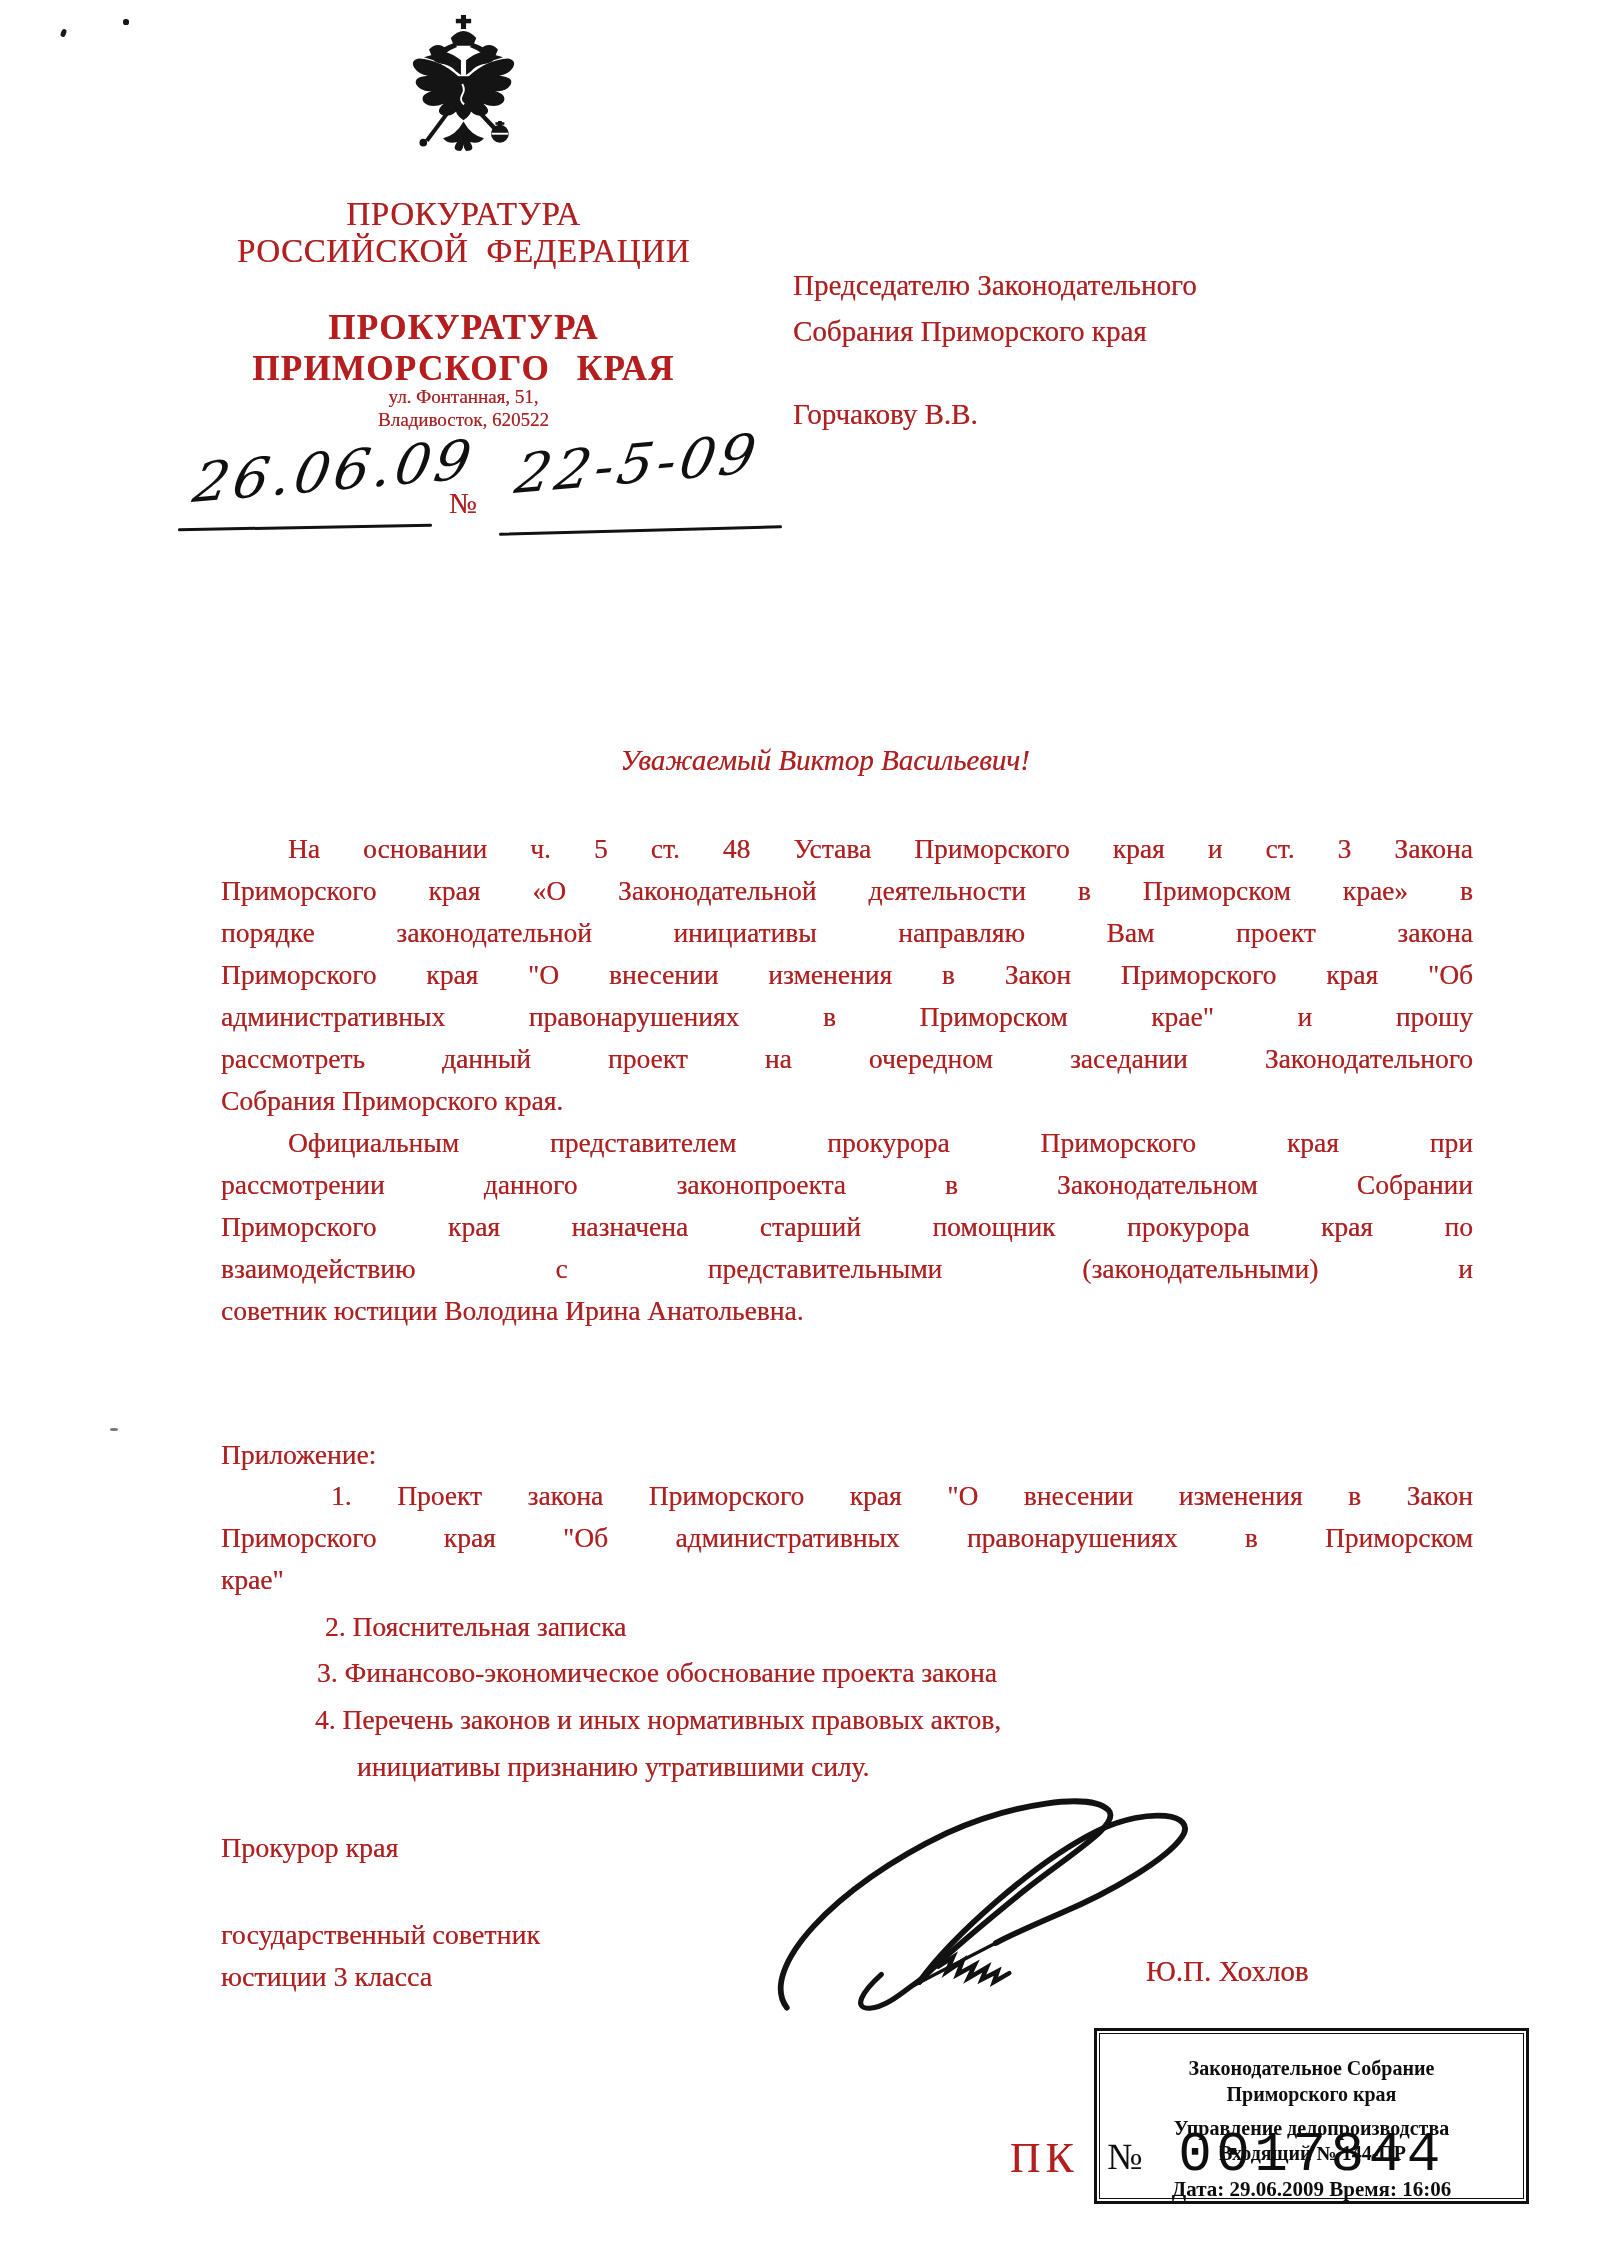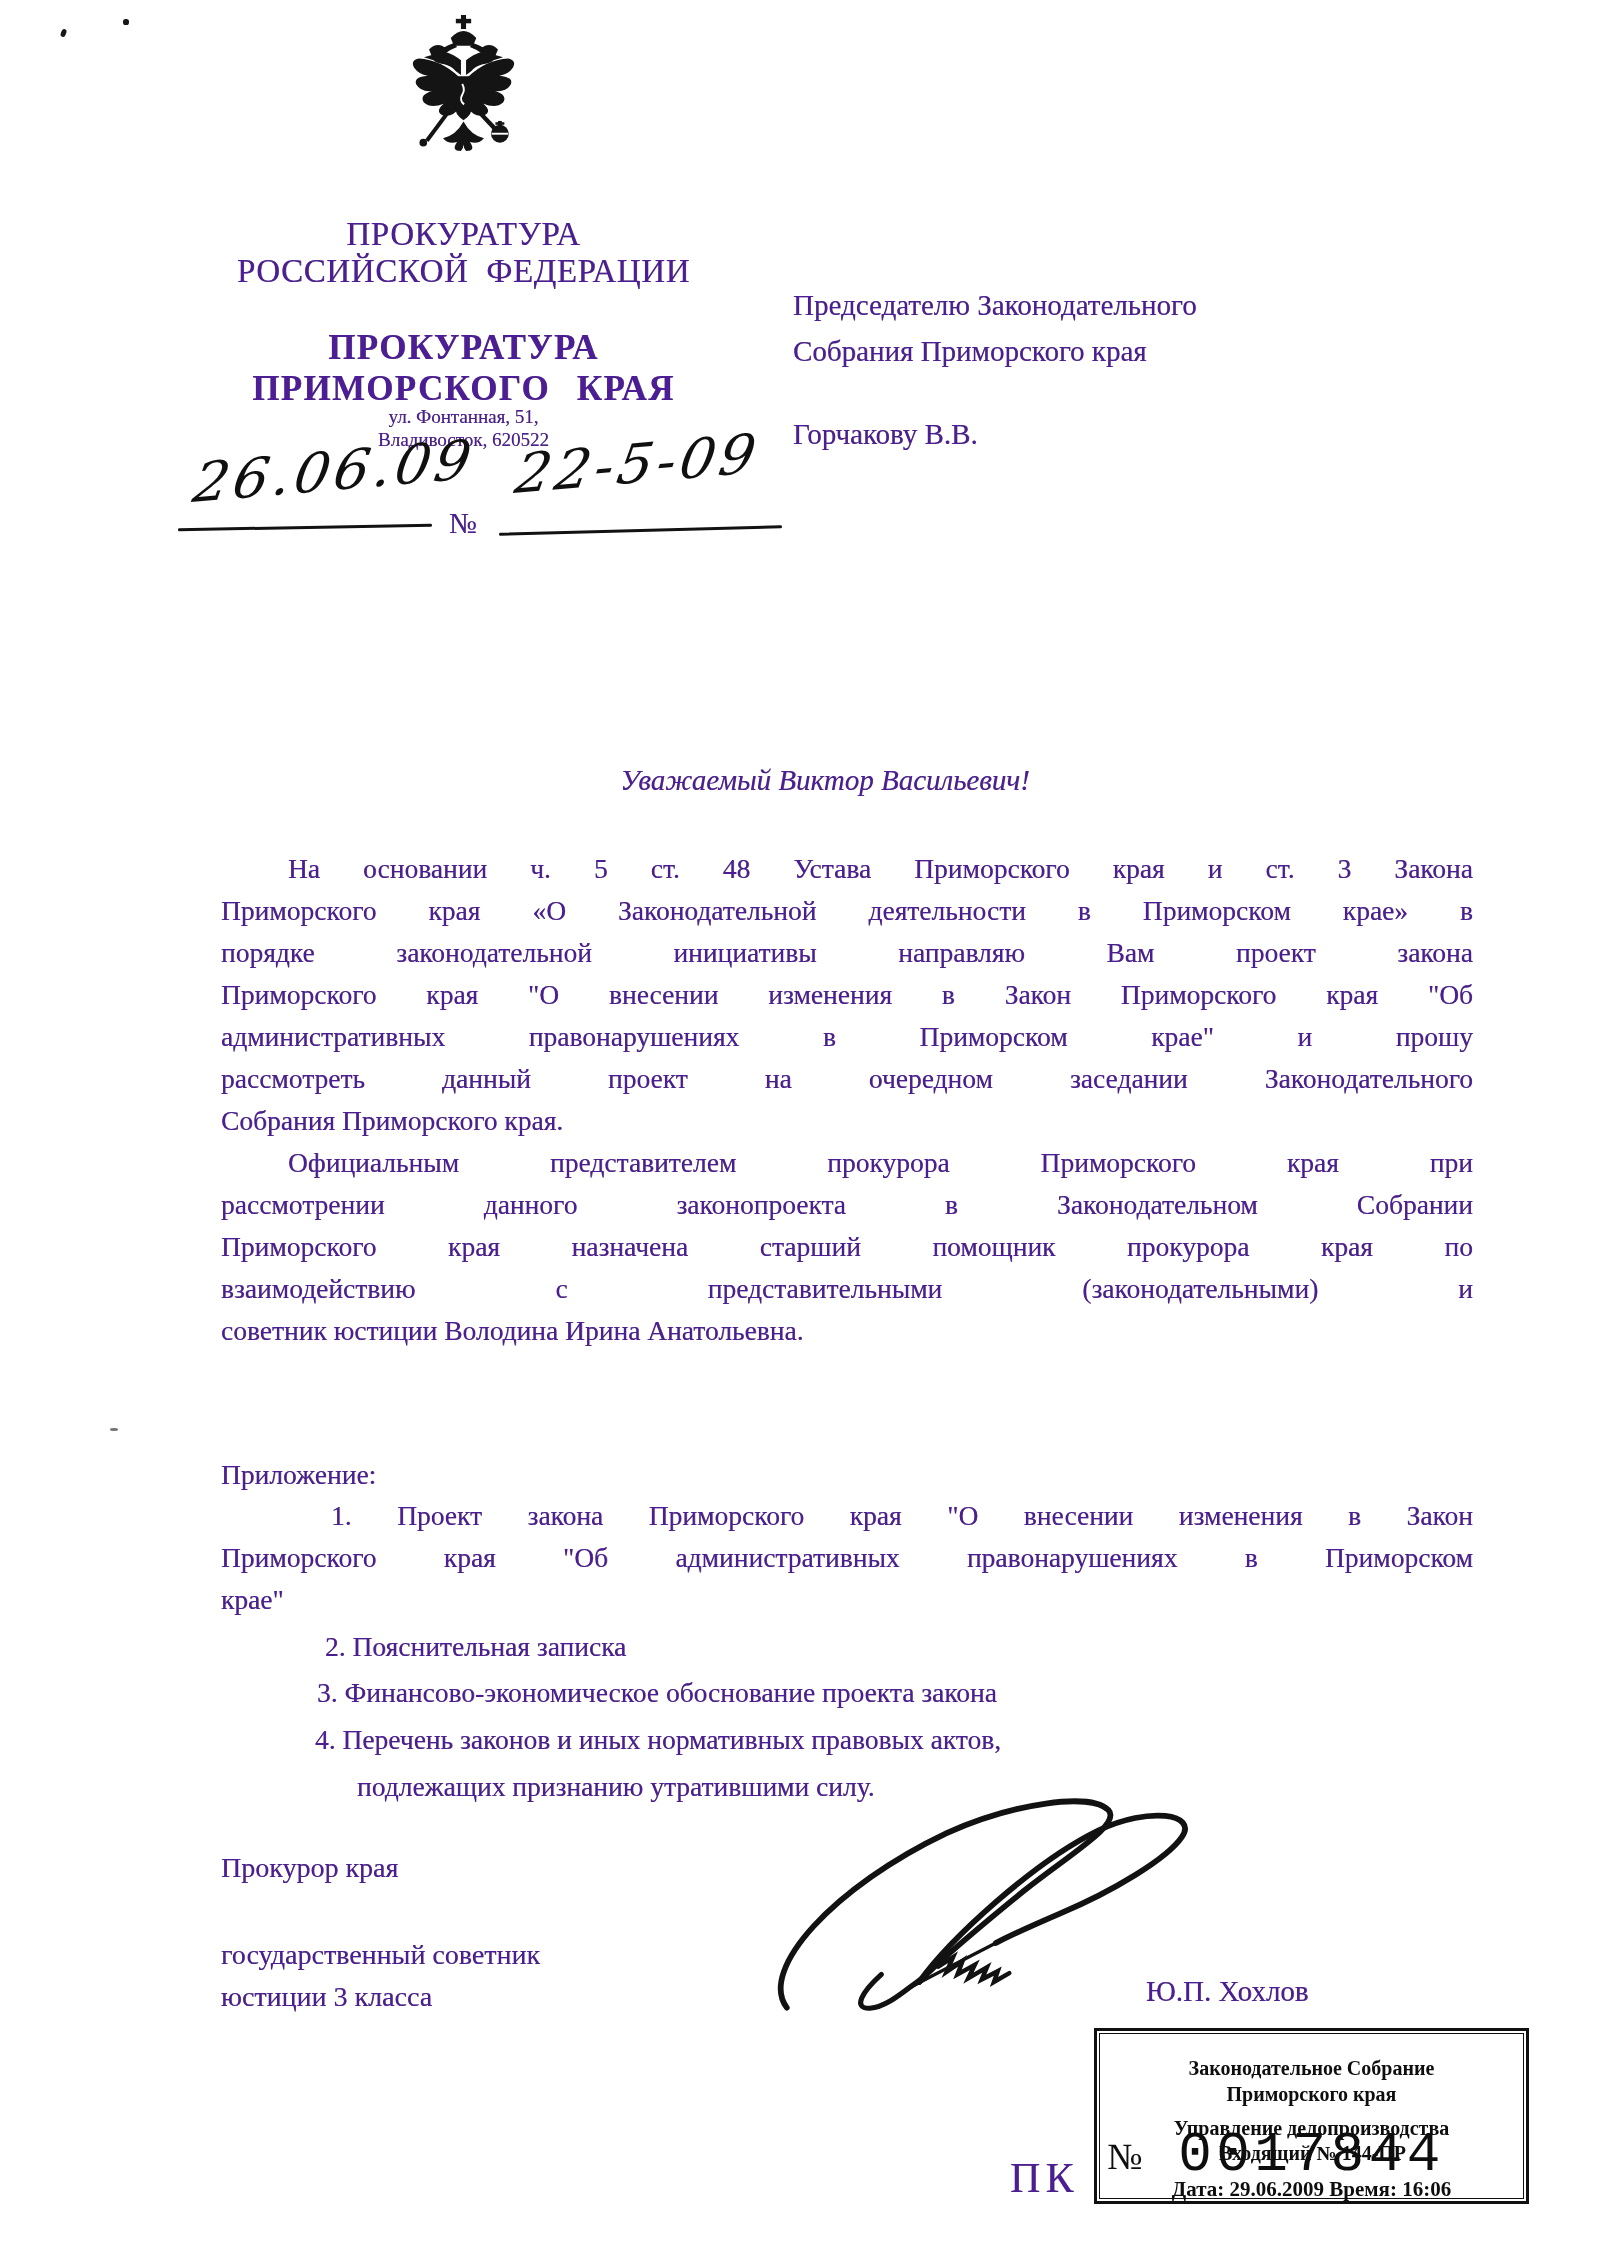--- a/index.html
+++ b/index.html
@@ -1,19 +1,19 @@
 <!DOCTYPE html>
 <html style="font-size:10.2px"><head>
 <meta charset="utf-8">
 <style>
   html,body{margin:0;padding:0;}
   body{width:1623px;height:2261px;background:#ffffff;position:relative;overflow:hidden;
        font-family:"Liberation Serif",serif;color:#171717;}
   .abs{position:absolute;}
-  .doc{color:#4c1d95;text-shadow:0.3px 0 0 rgba(20,20,20,.55);margin-top:20px;}
+  .doc{color:#b91c1c;text-shadow:0.3px 0 0 rgba(20,20,20,.55);}
   .center{text-align:center;}
   
   .lh{left:211px;width:505px;text-align:center;letter-spacing:0.6px;}
   .lh-top{font-size:33px;}
   .lh-bold{font-size:35px;font-weight:700;letter-spacing:1.3px;}
   .lh-addr{font-size:19px;letter-spacing:0;}
   
   .hand{font-family:"DejaVu Serif",serif;font-style:italic;font-size:55px;color:#101010;
         transform:skewX(-14deg) rotate(-5deg);transform-origin:left bottom;letter-spacing:3.8px;white-space:nowrap;}
   .hand-line{height:3.2px;background:#121212;border-radius:1.3px;}
@@ -100,21 +100,21 @@
   <div class="bl last">советник юстиции Володина Ирина Анатольевна.</div>
 </div>
 
 <div class="abs al doc" style="top:1437px;">Приложение:</div>
 <div class="abs al just doc" style="top:1478px;text-indent:110px;">1. Проект закона Приморского края "О внесении изменения в Закон</div>
 <div class="abs al just doc" style="top:1520px;">Приморского края "Об административных правонарушениях в Приморском</div>
 <div class="abs al doc" style="top:1562px;">крае"</div>
 <div class="abs al doc" style="top:1609px;padding-left:104px;">2. Пояснительная записка</div>
 <div class="abs al doc" style="top:1655px;padding-left:96px;">3. Финансово-экономическое обоснование проекта закона</div>
 <div class="abs al doc" style="top:1702px;padding-left:94px;">4. Перечень законов и иных нормативных правовых актов,</div>
-<div class="abs al doc" style="top:1749px;padding-left:136px;">подлежащих признанию утратившими силу.</div>
+<div class="abs al doc" style="top:1749px;padding-left:136px;">инициативы признанию утратившими силу.</div>
 
 <div class="abs sig-t doc" style="top:1832px;">Прокурор края</div>
 <div class="abs sig-t doc" style="top:1919px;">государственный советник</div>
 <div class="abs sig-t doc" style="top:1961px;">юстиции 3 класса</div>
 
 <div class="abs" style="left:758px;top:1787px;width:454px;height:227px;">
   <svg viewBox="0 0 710 355" width="454" height="227">
     <g fill="none" stroke="#121212" stroke-linecap="round">
       <path stroke-width="9" d="M45 345 C 0 285, 120 155, 295 72 C 400 25, 520 8, 548 36 C 568 58, 495 100, 415 163 C 335 228, 275 280, 252 305"></path>
       <path stroke-width="9" d="M252 305 C 300 238, 430 118, 532 68 C 612 30, 688 42, 663 78 C 640 112, 555 163, 472 198 C 428 217, 392 233, 372 244"></path>

